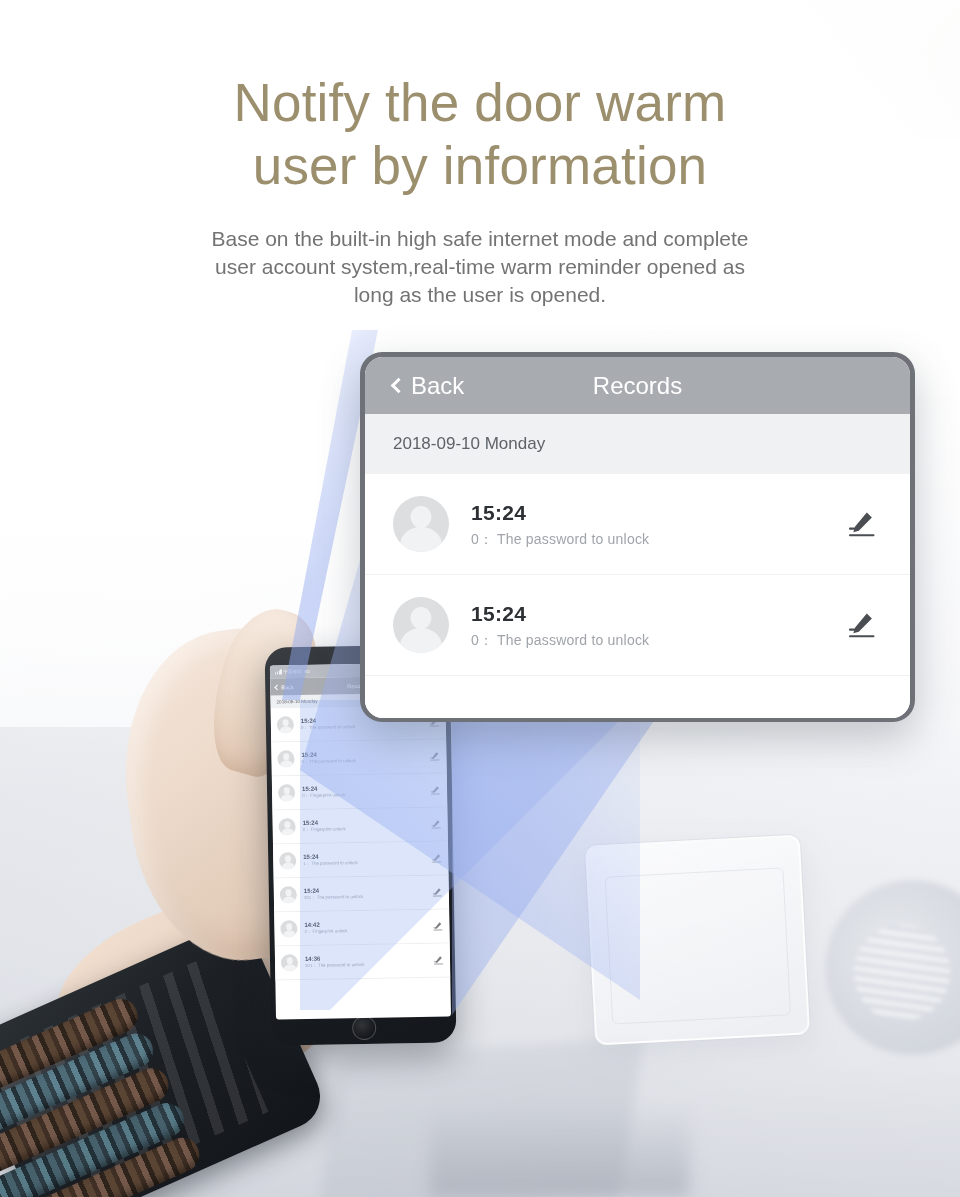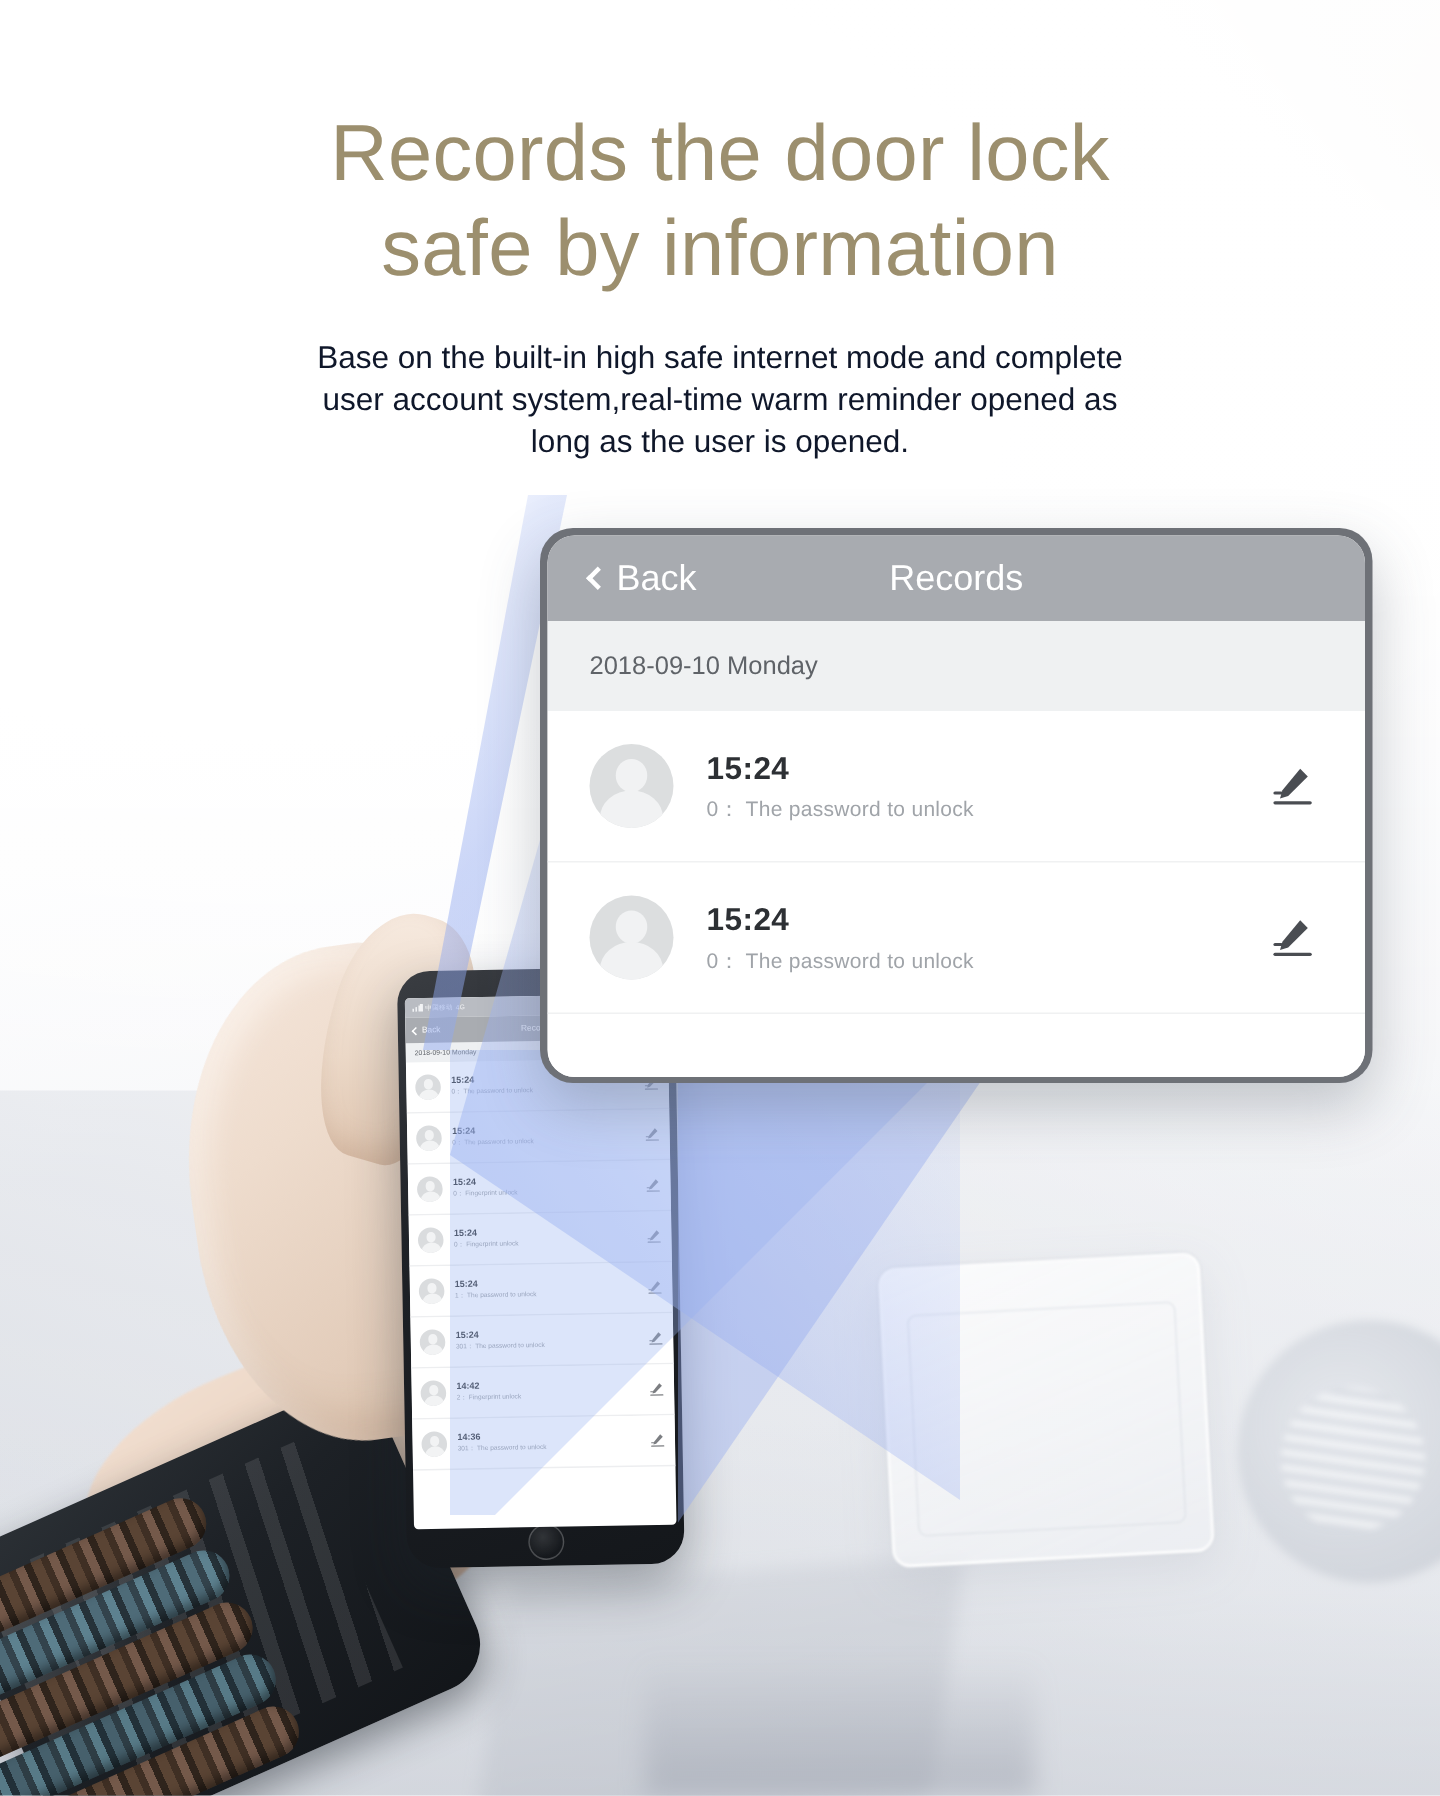--- a/index.html
+++ b/index.html
@@ -201,21 +201,21 @@
   .beam{ position:absolute; left:0; top:0; width:960px; height:1197px; z-index:3; pointer-events:none; }
 
   
   .heading{
     position:absolute; left:0; top:72px; width:960px; text-align:center; z-index:6;
     font-size:53px; line-height:1.18; letter-spacing:.2px;
     color:#9c8f6e; font-weight:400;
   }
   .subhead{
     position:absolute; left:0; top:225px; width:960px; text-align:center; z-index:6;
-    font-size:21px; line-height:1.33; color:#0f172a; font-weight:400;
+    font-size:21px; line-height:1.33; color:#737373; font-weight:400;
   }
   .subhead span{ display:block; }
 
   
   .card{
     position:absolute; left:360px; top:352px; width:555px; height:370px;
     background:#6e7177; border-radius:22px; z-index:5;
     box-shadow:0 16px 40px rgba(70,78,92,.30);
     padding:5px 5px 4px 5px;
   }
@@ -429,22 +429,22 @@
   </defs>
 
   <polygon points="352,330 378,330 300,700 282,700" fill="url(#beamG)" opacity="0.55"></polygon>
 
   <polygon points="360,560 640,560 640,1000 300,770" fill="url(#beamG2)" opacity="0.75"></polygon>
   <polygon points="300,700 640,700 330,1010 300,1010" fill="#9ab4f2" opacity="0.35"></polygon>
   <polygon points="452,712 660,712 452,1015" fill="#93abf1" opacity="0.40"></polygon>
 </svg>
 
 <div class="heading">
-  <div>Records the door lock</div>
-  <div>safe by information</div>
+  <div>Notify the door warm</div>
+  <div>user by information</div>
 </div>
 
 <div class="subhead">
   <span>Base on the built-in high safe internet mode and complete</span>
   <span>user account system,real-time warm reminder opened as</span>
   <span>long as the user is opened.</span>
 </div>
 
 <div class="card">
   <div class="card-inner">

